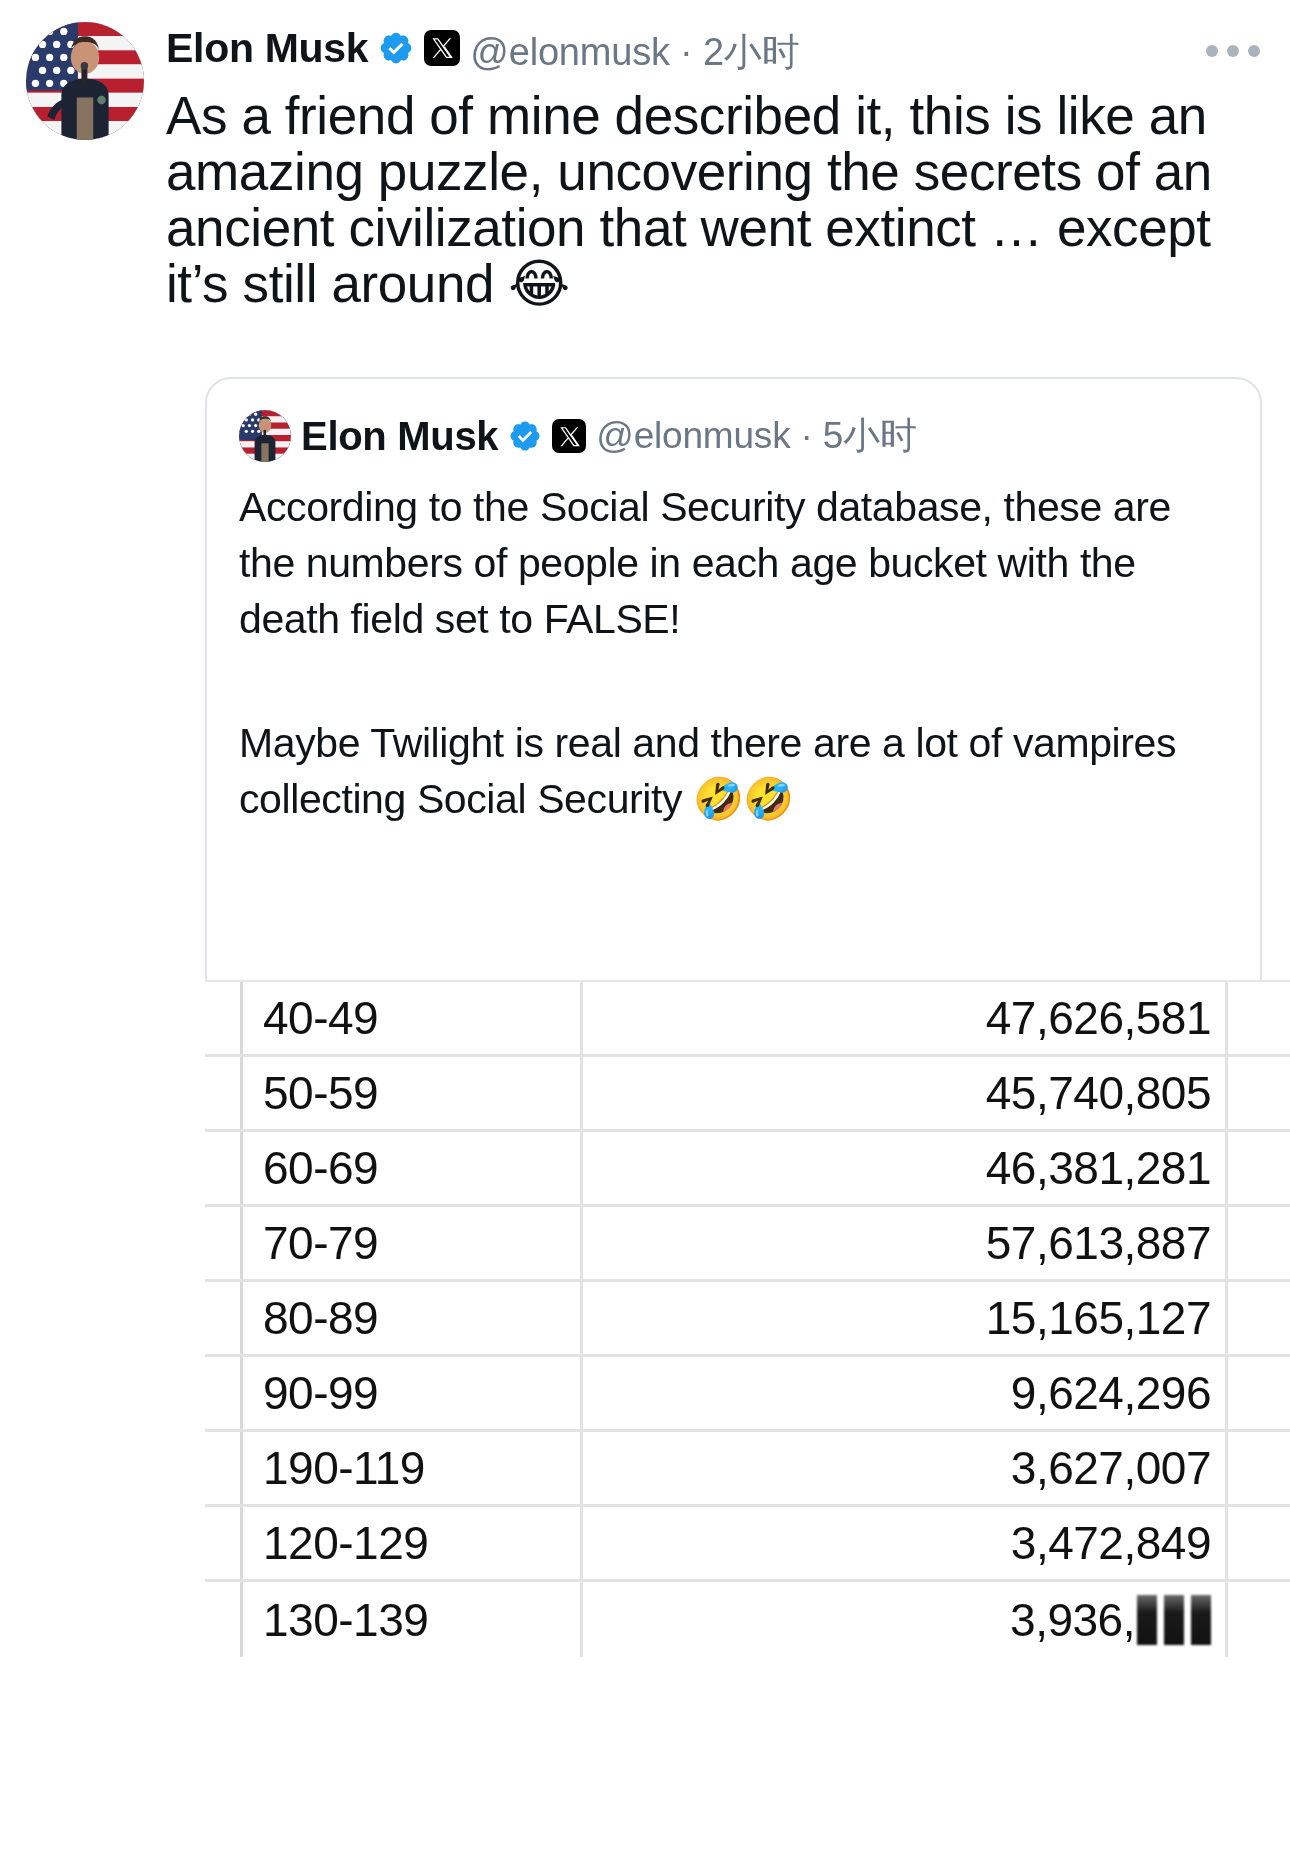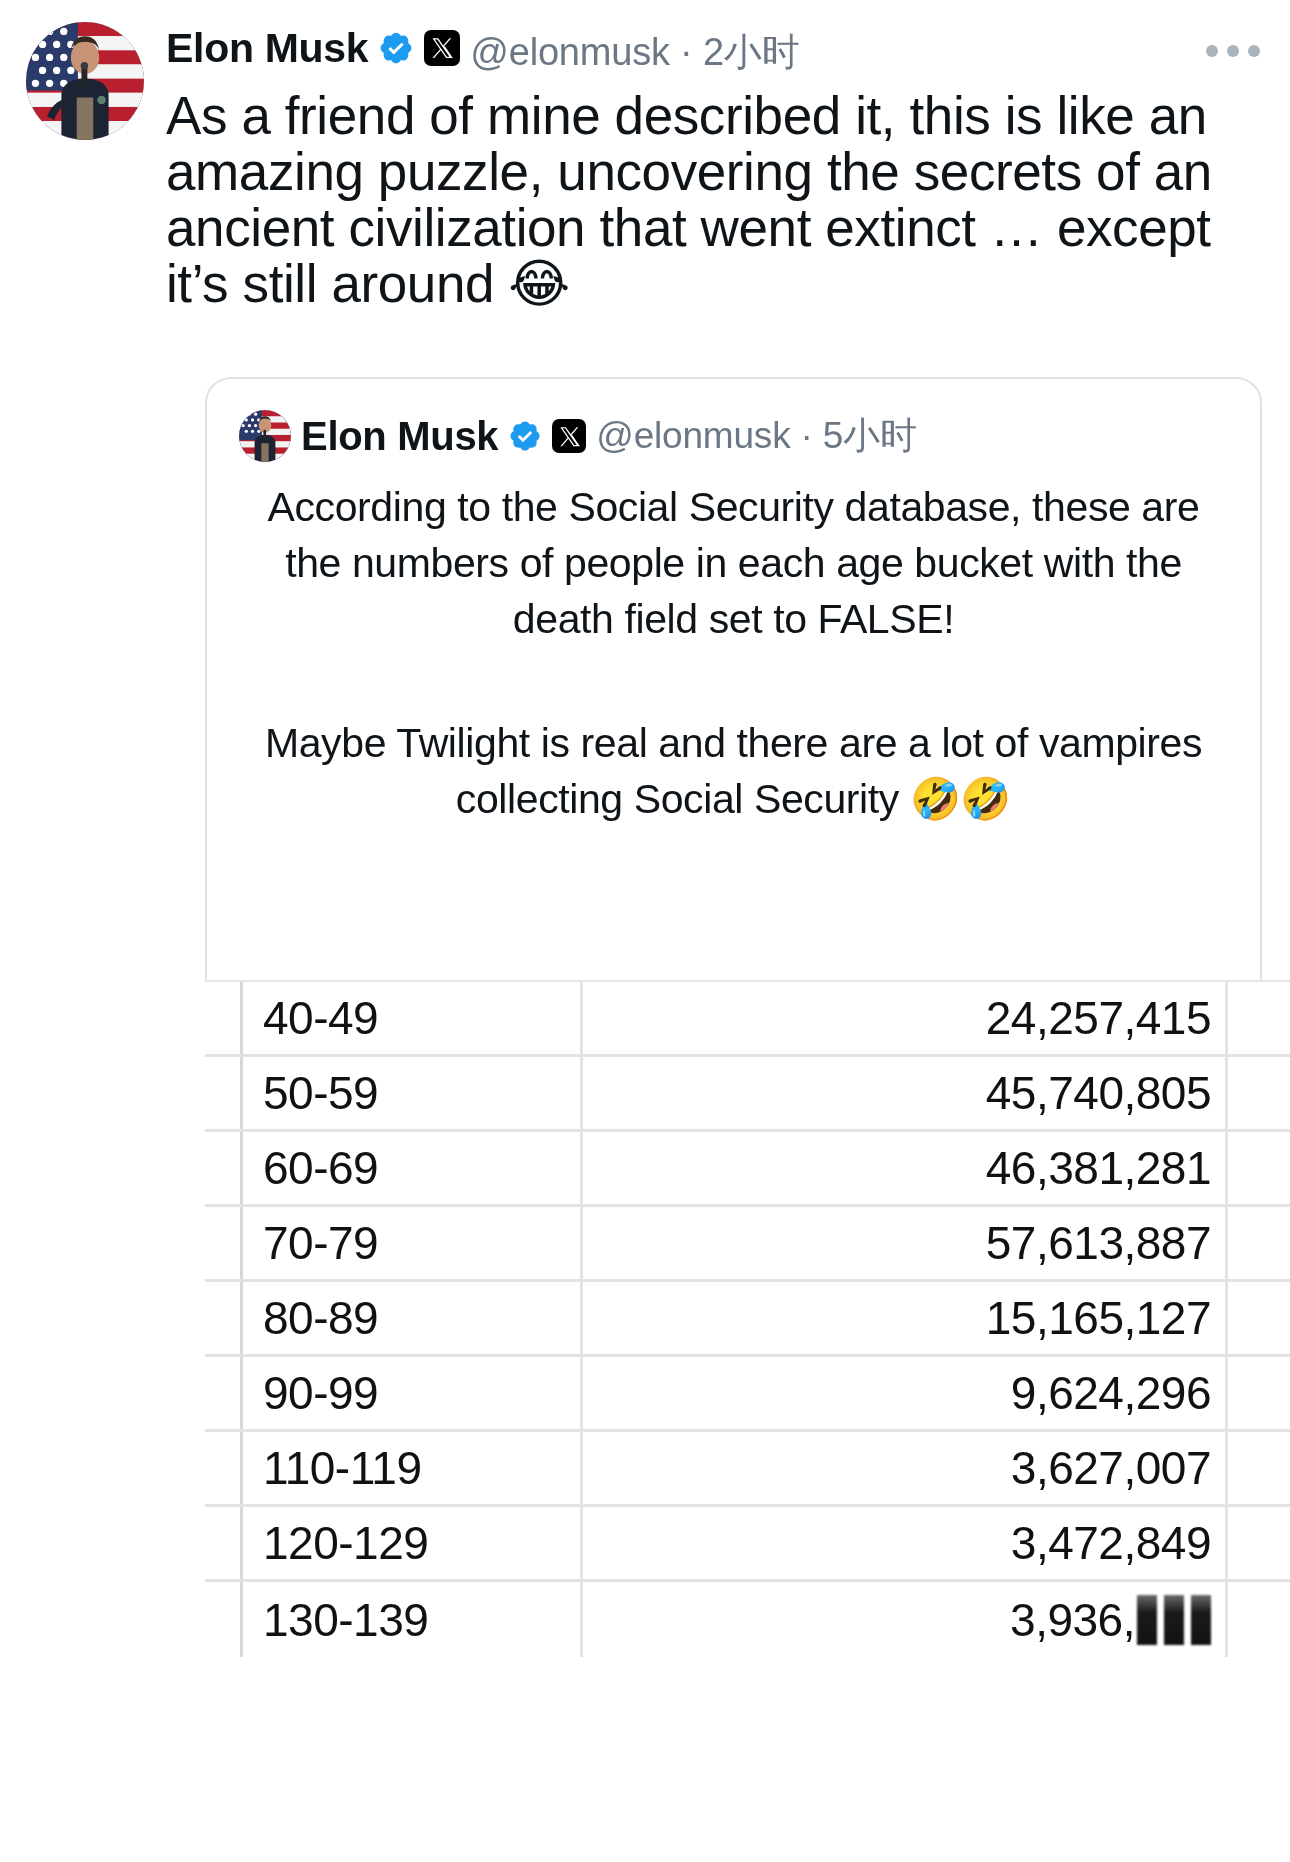--- a/index.html
+++ b/index.html
@@ -129,21 +129,20 @@
   }
   .q-xbadge svg { width: 23px; height: 23px; display:block; }
   .q-handle-time { font-size: 37px; color: #6b7785; letter-spacing: -0.2px; }
 
   .q-text {
     margin-top: 14px;
     font-size: 41px;
     line-height: 56px;
     color: #0f1419;
     letter-spacing: -0.4px;
-    text-align: center;
   }
   .q-gap { height: 54px; }
 
   
   .sheet {
     position: absolute;
     left: 205px;
     top: 980px;
     width: 1085px;
     height: 882px;
@@ -345,21 +344,21 @@
 
     <div class="q-text">According to the Social Security database, these are the numbers of people in each age bucket with the death field set to FALSE!</div>
     <div class="q-gap"></div>
     <div class="q-text">Maybe Twilight is real and there are a lot of vampires collecting Social Security 🤣🤣</div>
   </div>
 
   <div class="sheet" id="sheet">
       <div class="sheet-row">
         <div class="cell-gutter"></div>
         <div class="cell-age">40-49</div>
-        <div class="cell-count">24,257,415</div>
+        <div class="cell-count">47,626,581</div>
         <div class="cell-tail"></div>
       </div>
       <div class="sheet-row">
         <div class="cell-gutter"></div>
         <div class="cell-age">50-59</div>
         <div class="cell-count">45,740,805</div>
         <div class="cell-tail"></div>
       </div>
       <div class="sheet-row">
         <div class="cell-gutter"></div>
@@ -380,21 +379,21 @@
         <div class="cell-tail"></div>
       </div>
       <div class="sheet-row">
         <div class="cell-gutter"></div>
         <div class="cell-age">90-99</div>
         <div class="cell-count">9,624,296</div>
         <div class="cell-tail"></div>
       </div>
       <div class="sheet-row">
         <div class="cell-gutter"></div>
-        <div class="cell-age">110-119</div>
+        <div class="cell-age">190-119</div>
         <div class="cell-count">3,627,007</div>
         <div class="cell-tail"></div>
       </div>
       <div class="sheet-row">
         <div class="cell-gutter"></div>
         <div class="cell-age">120-129</div>
         <div class="cell-count">3,472,849</div>
         <div class="cell-tail"></div>
       </div>
       <div class="sheet-row">

